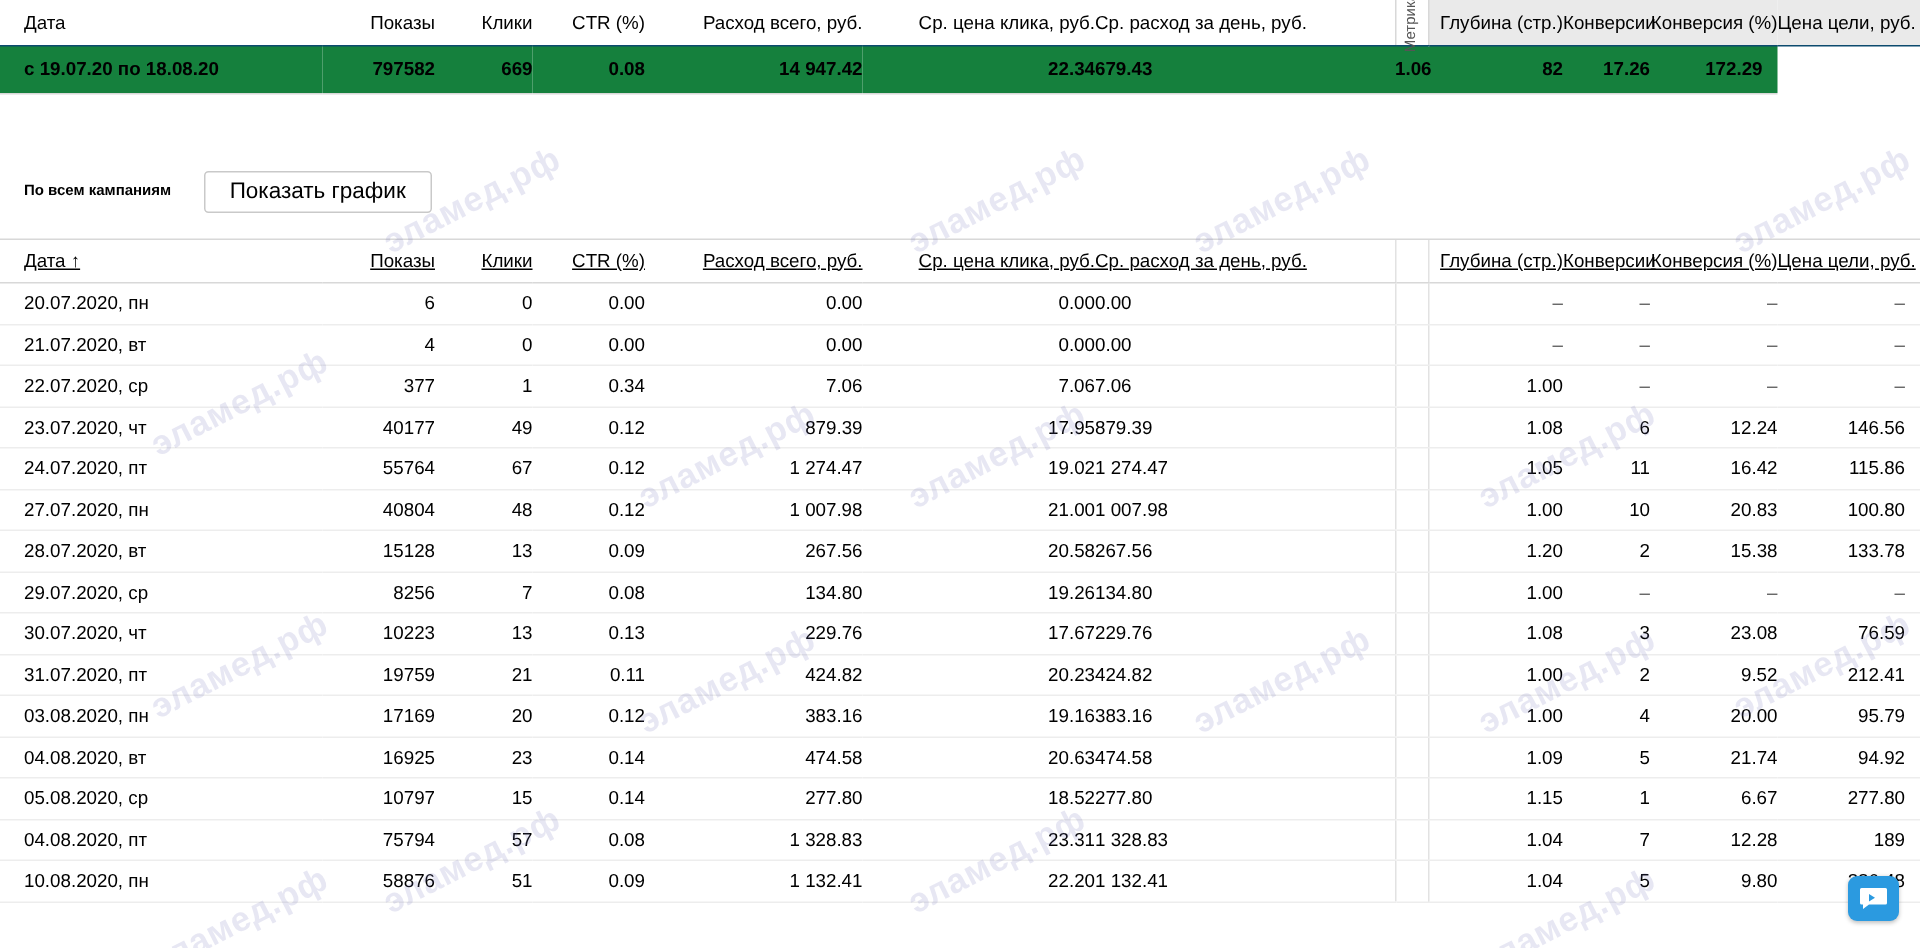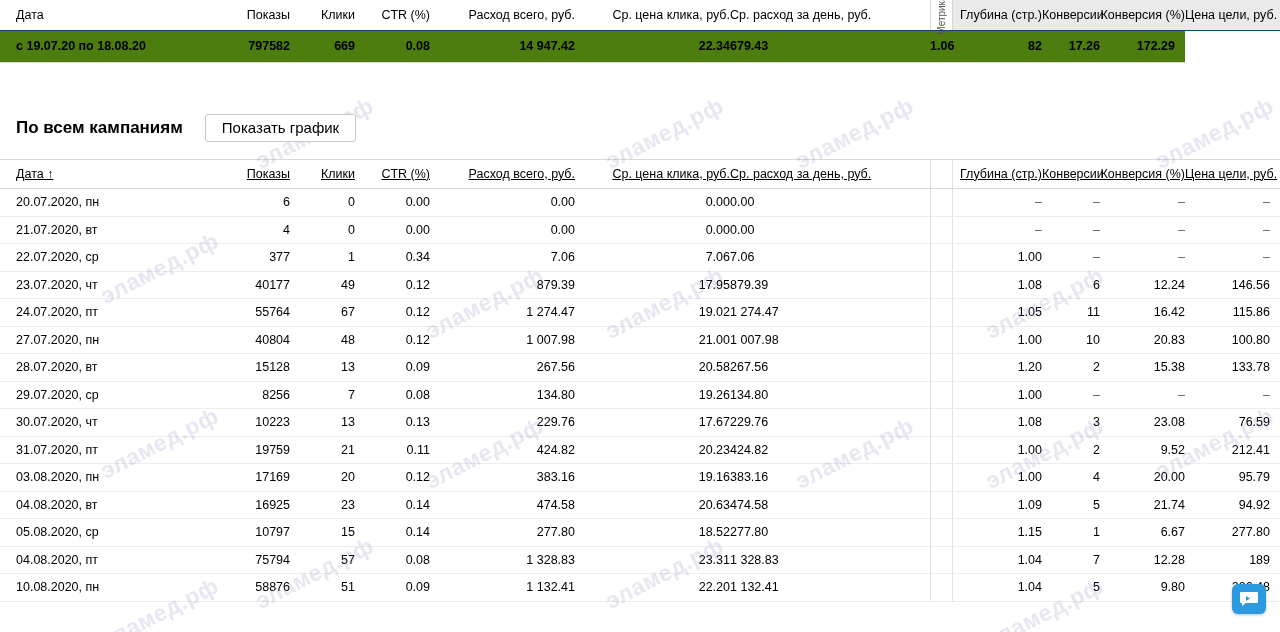--- a/index.html
+++ b/index.html
@@ -57,21 +57,21 @@
     font-weight: 400;
     color: #000;
     border-bottom: 1px solid #0c4a6e;
     background: #fff;
   }
   .sum-row td {
     height: 32px;
     font-weight: 700;
     font-size: 13px;
     border-bottom: 1px solid #d8d8d8;
-    background: #4d7c0f;
+    background: #15803d;
   }
   .c-date   { width: 215px; text-align: left;  padding-left: 16px !important; }
   .c-shows  { width: 75px;  text-align: right; }
   .c-clicks { width: 65px;  text-align: right; }
   .c-ctr    { width: 75px;  text-align: right; }
   .c-spend  { width: 145px; text-align: right; }
   .c-cpc    { width: 155px; text-align: right; }
   .c-dayspend { width: 200px; text-align: left; padding-right: 7px !important; }
   .c-sep    { width: 22px; }
   .c-depth  { width: 90px;  text-align: right; }
@@ -105,21 +105,21 @@
     position: relative;
     z-index: 6;
     display: flex;
     align-items: center;
     gap: 22px;
     padding: 0 16px;
     height: 62px;
     margin-top: 34px;
   }
   .midbar-title {
-    font-size: 17px;
+    font-size: 10px;
     font-weight: 700;
     color: #000;
   }
   .btn-graph {
     display: inline-flex;
     align-items: center;
     justify-content: center;
     height: 28px;
     padding: 0 16px;
     font-size: 15px;

